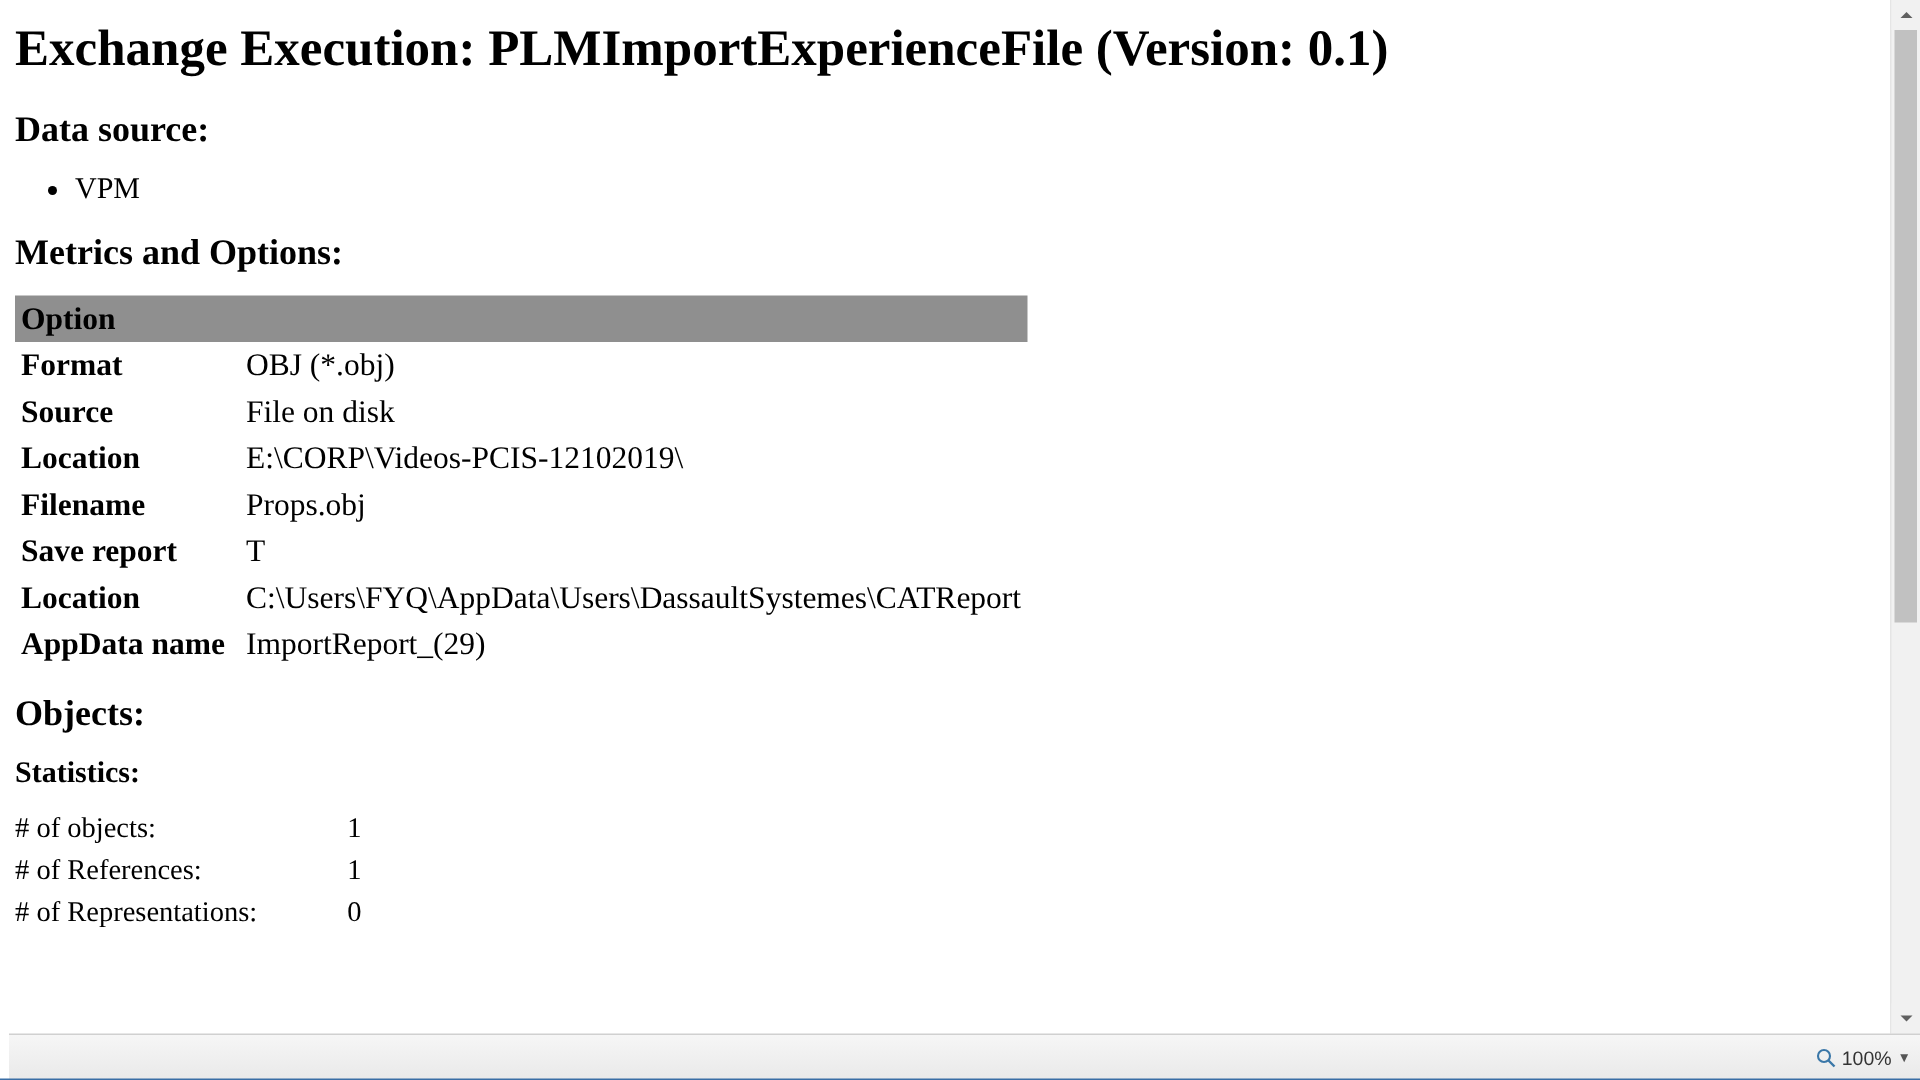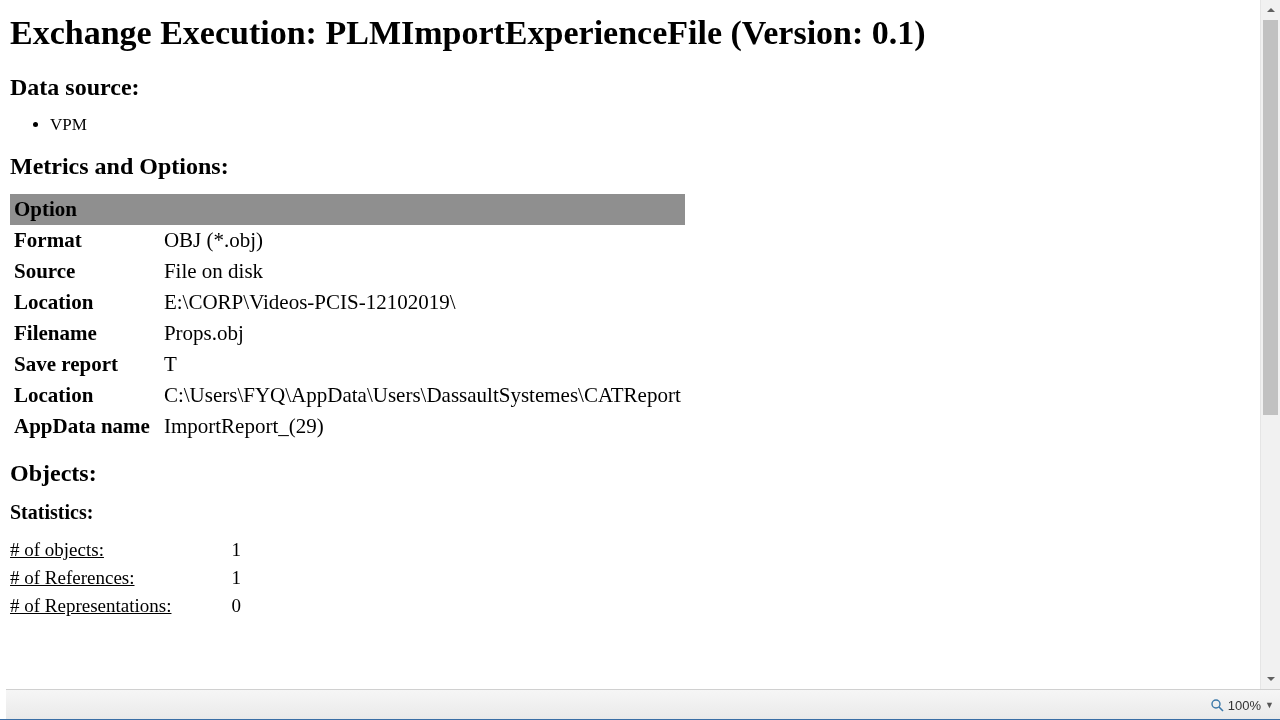--- a/index.html
+++ b/index.html
@@ -36,21 +36,21 @@
   h3 {
     font-size: 20px;
     font-weight: bold;
     margin: 14px 0 12px 0;
   }
   ul {
     margin: 10px 0 16px 0;
     padding-left: 40px;
   }
   ul li {
-    font-size: 17px;
+    font-size: 20px;
     margin: 4px 0;
   }
   table.options {
     border-collapse: collapse;
     margin: 8px 0 14px 0;
   }
   table.options th, table.options td {
     padding: 3px 4px 3px 4px;
     text-align: left;
     vertical-align: top;
@@ -67,21 +67,20 @@
   table.stats {
     border-collapse: collapse;
     margin: 6px 0;
   }
   table.stats td {
     font-size: 19px;
     padding: 3px 0;
     vertical-align: top;
   }
   table.stats td.slabel {
-    text-decoration: underline;
     padding-right: 60px;
   }
   
   .scrollbar {
     position: absolute;
     top: 0;
     right: 0;
     width: 20px;
     bottom: 31px;
     background: #f1f1f1;

